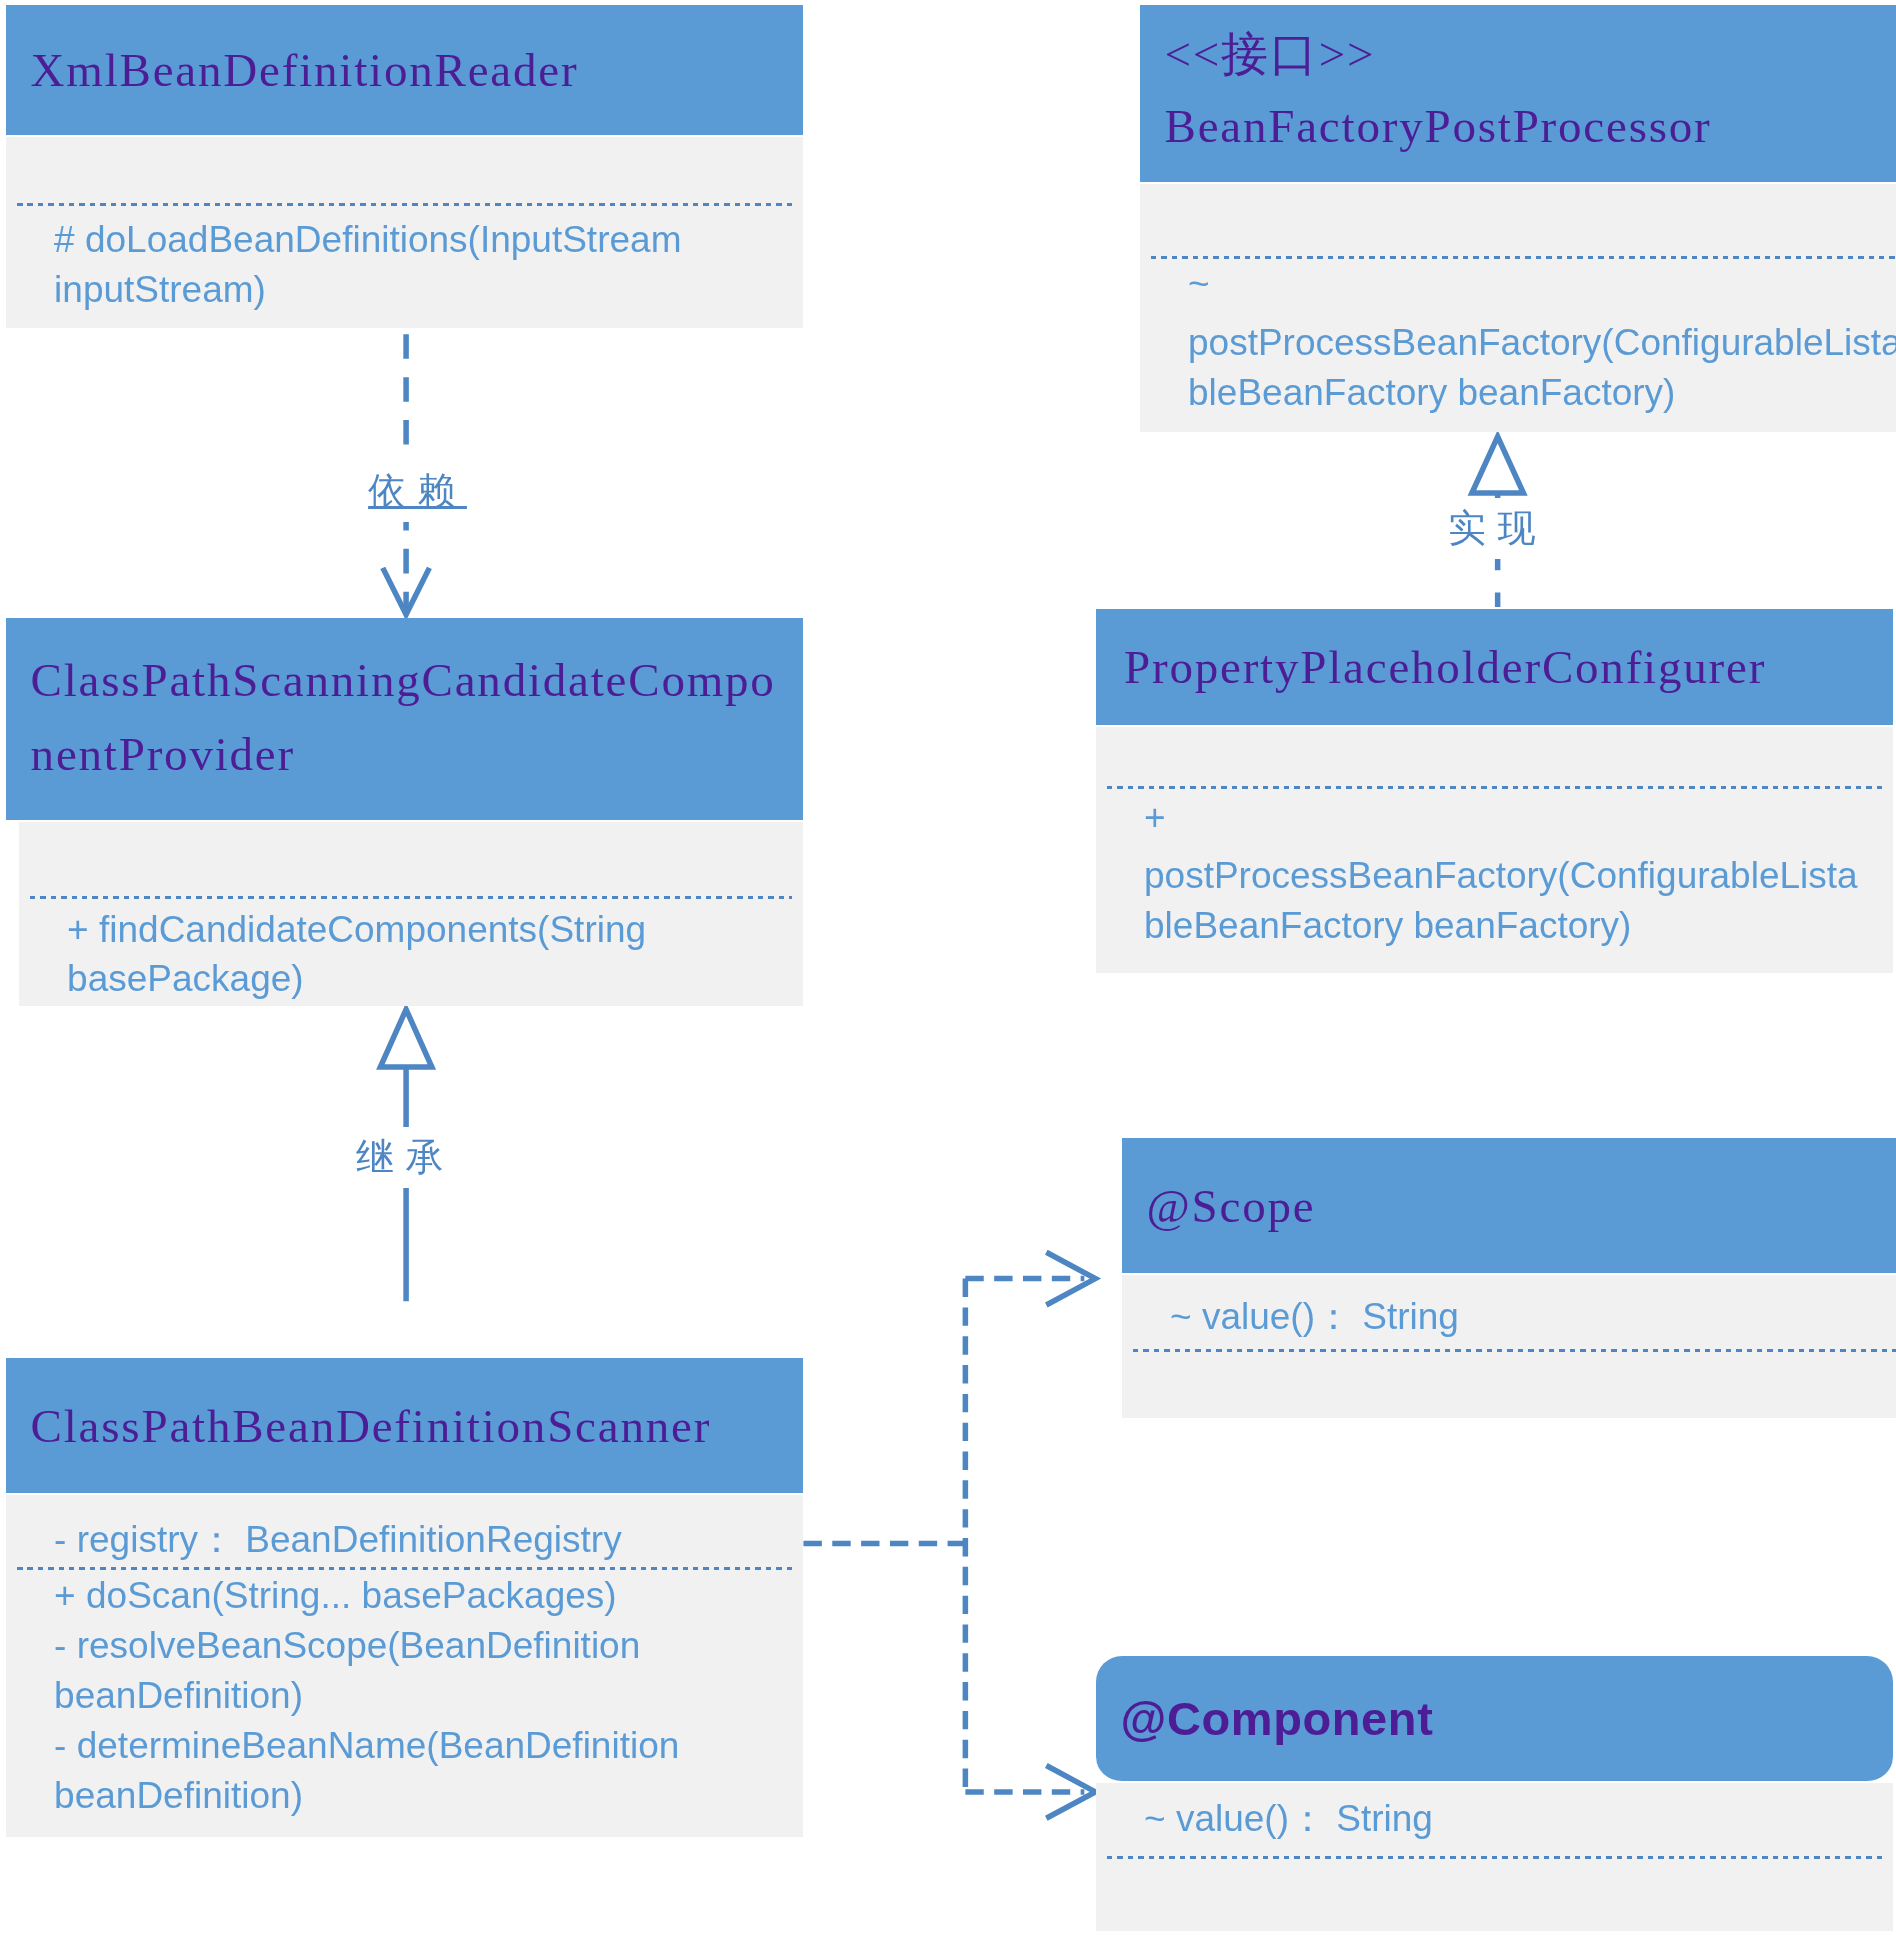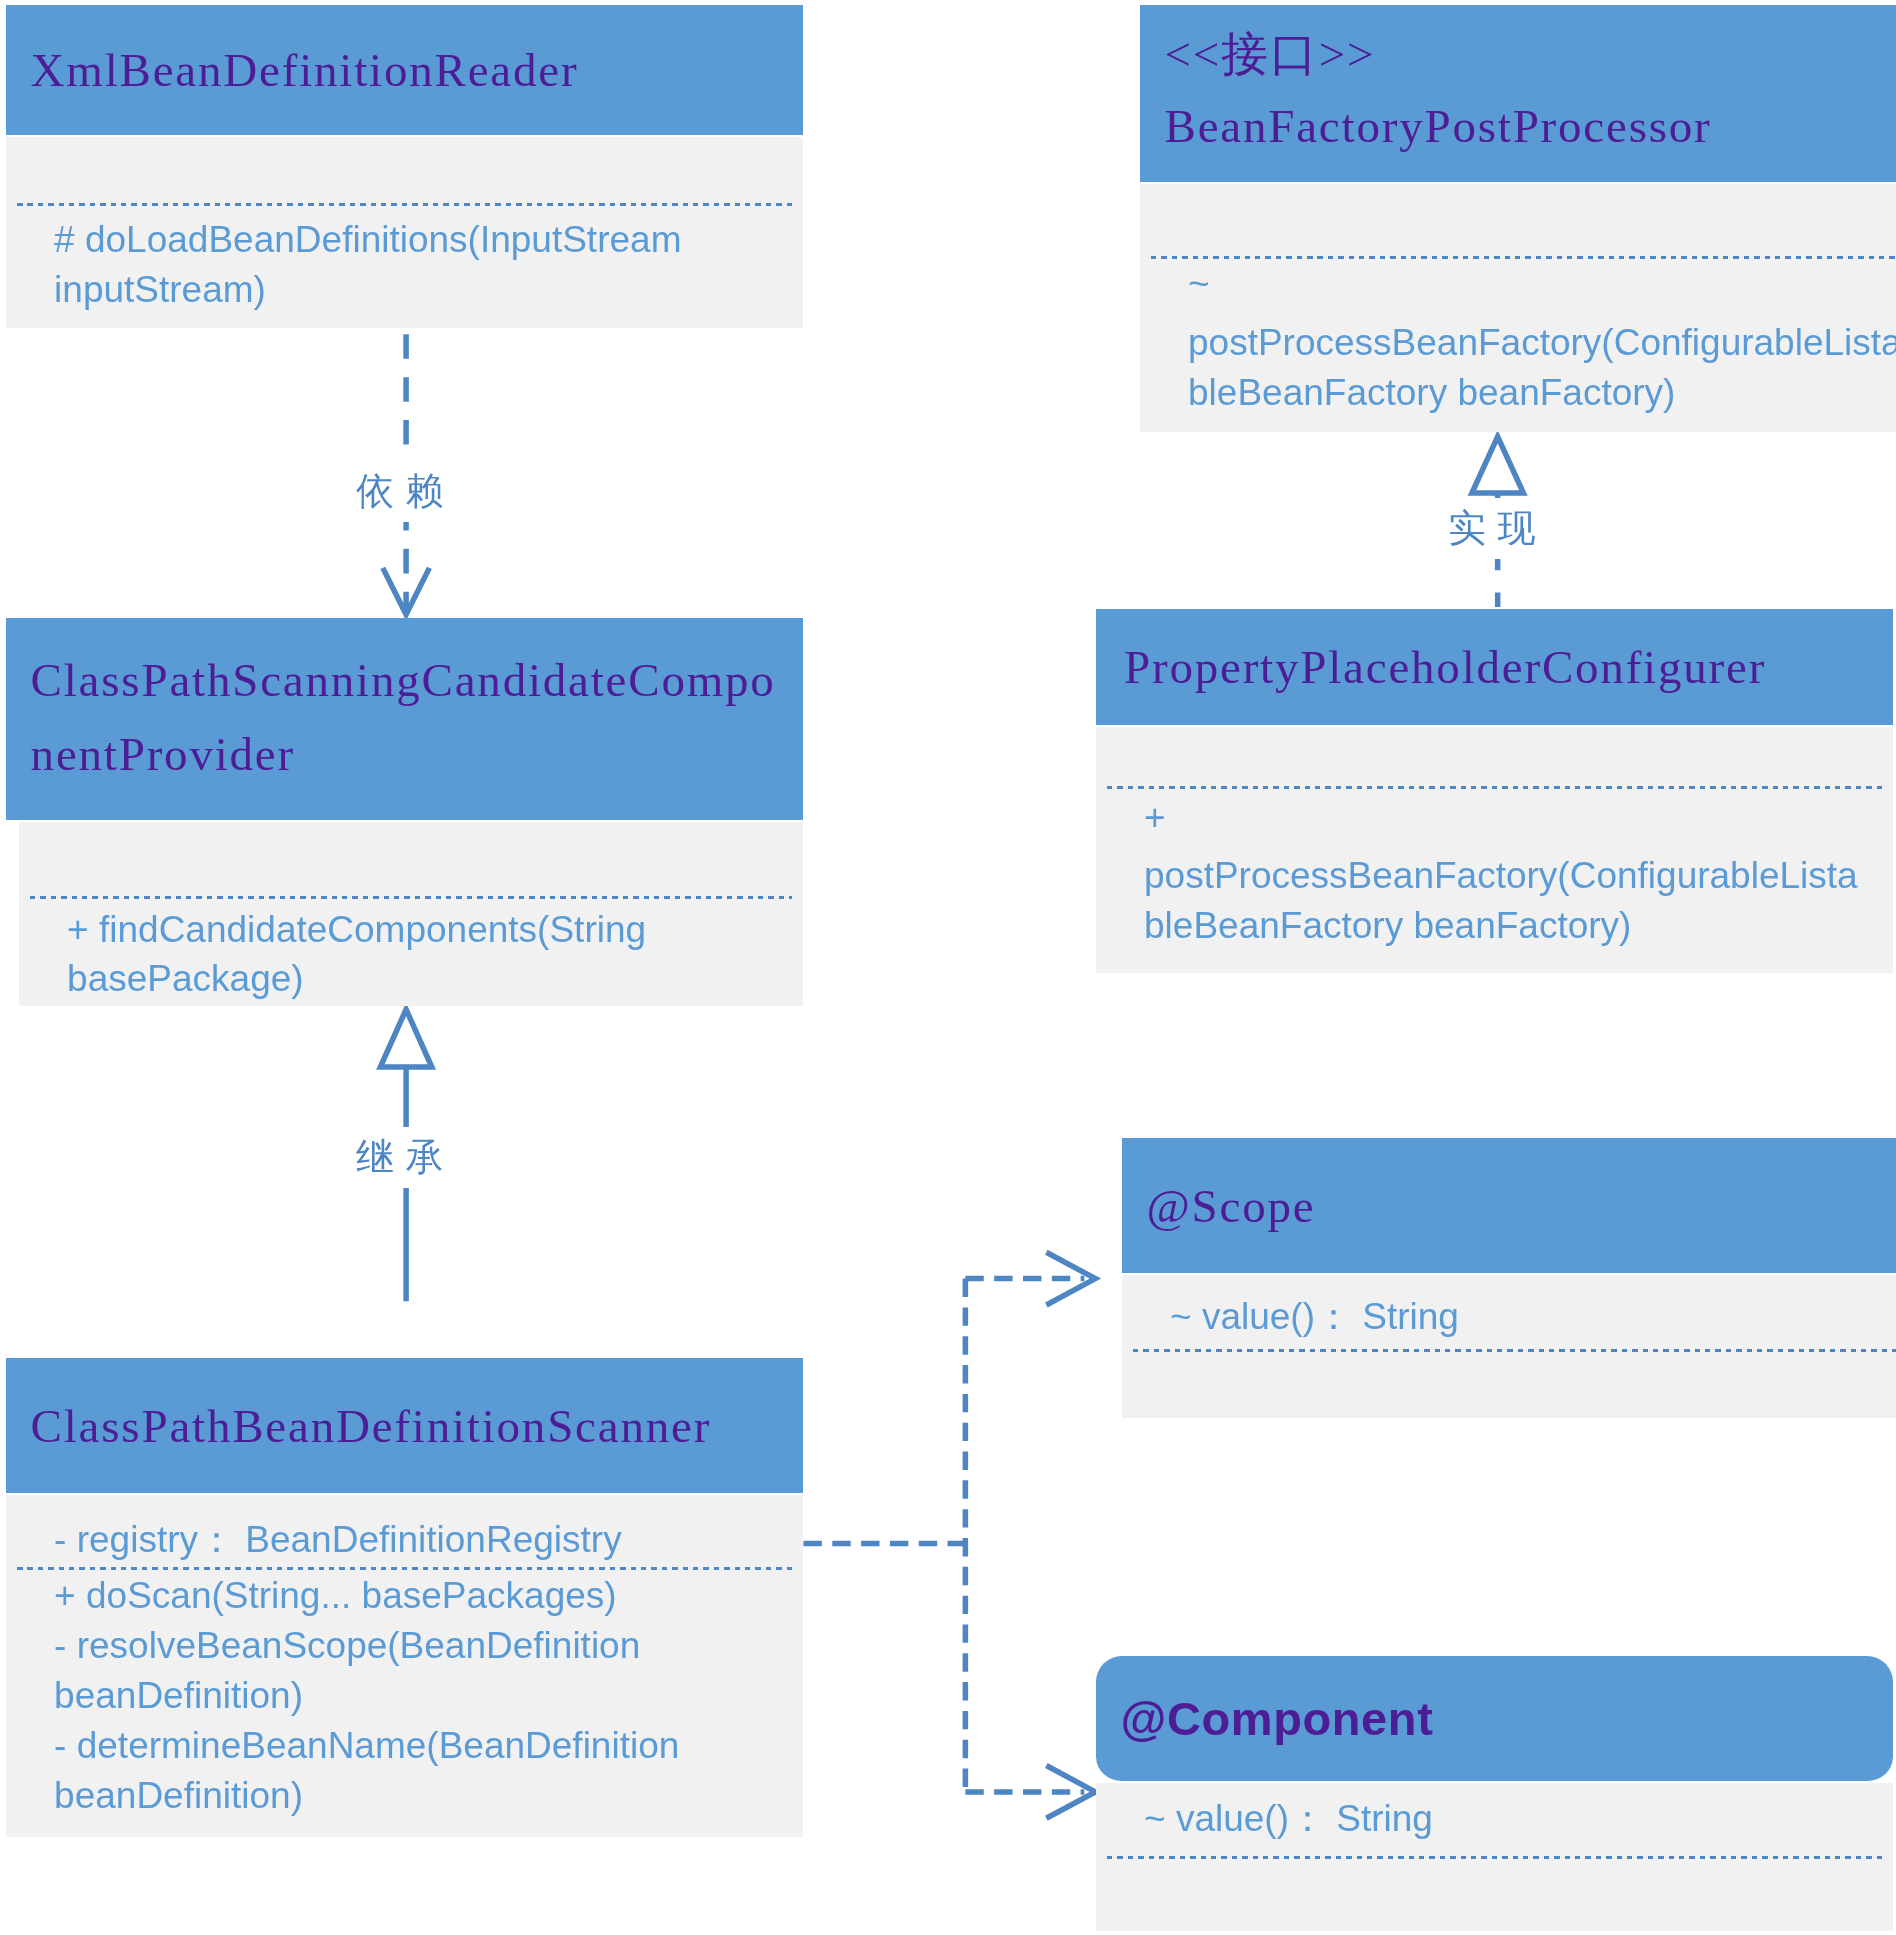--- a/index.html
+++ b/index.html
@@ -78,21 +78,21 @@
 
       <path d="M1310,2517 H1574" stroke-dasharray="30 17"></path>
       <path d="M1574,2085 V2922" stroke-dasharray="30 17"></path>
       <path d="M1574,2085 H1768" stroke-dasharray="30 17"></path>
       <path d="M1706,2042 L1786,2085 L1706,2128"></path>
       <path d="M1574,2922 H1768" stroke-dasharray="30 17"></path>
       <path d="M1706,2879 L1786,2922 L1706,2965"></path>
     </g>
   </svg>
 
-  <div class="edge-label" style="left:332px;top:461px;">依赖</div>
+  <div class="edge-label" style="left:344px;top:461px;text-decoration:underline;">依赖</div>
   <div class="edge-label" style="left:332px;top:1127px;">继承</div>
   <div class="edge-label" style="left:1424px;top:498px;">实现</div>
 
   <div class="uml-box" style="left:6.1px;top:4.9px;">
     <div class="uml-header center" style="height:132px;">
       <div>XmlBeanDefinitionReader</div>
     </div>
     <div class="uml-body" style="height:191px;">
       <div class="sep" style="margin-top:66px;"></div>
       <div class="member" style="margin-top:8.6px;"># doLoadBeanDefinitions(InputStream inputStream)</div>

